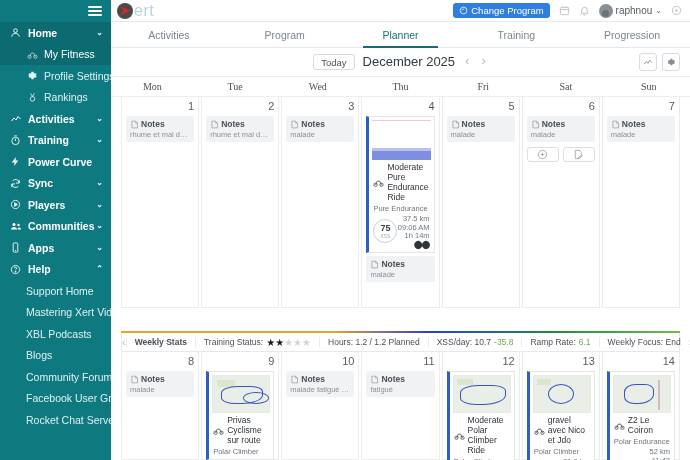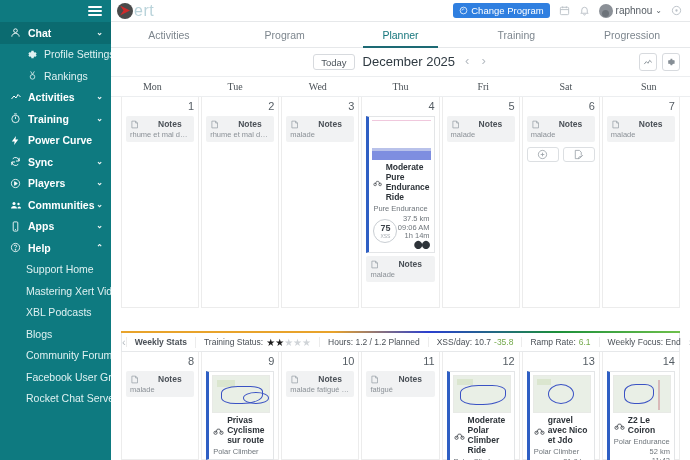--- a/index.html
+++ b/index.html
@@ -122,42 +122,42 @@
     flex:1 1 0; min-width:0;
     border:1px solid #ececec; border-top:none;
     background:#fff;
     padding:3px 4px 2px 4px;
     position:relative;
   }
   .daynum { text-align:right; font-size:11px; color:#555d64; line-height:13px; }
   .note {
     background:#f1f2f3; border-radius:2px; padding:3px 4px; margin-top:3px;
   }
-  .note-hd { display:flex; align-items:center; gap:19px; font-size:8.5px; font-weight:bold; color:#4a5057;}
+  .note-hd { display:flex; align-items:center; gap:2px; font-size:8.5px; font-weight:bold; color:#4a5057;}
   .note-txt { font-size:7.5px; color:#8b9197; margin-top:1px; line-height:9px; white-space:nowrap; overflow:hidden; text-overflow:ellipsis;}
   .addrow { display:flex; gap:4px; margin-top:5px; }
   .add-btn {
     flex:1; height:15px; border:1px solid #dcdfe2; border-radius:3px; background:#fff;
     display:flex; align-items:center; justify-content:center; color:#9aa1a8; cursor:pointer;
   }
 
   
   .wcard {
     margin-top:3px; border:1px solid #e3e5e7; border-left:3px solid #2f5fc4;
     background:#fff; padding:0 0 3px 0; overflow:hidden;
   }
   .wchart { height:40px; margin:3px 3px 0 3px; border-top:1px solid #f0c8dd; position:relative; overflow:hidden; background:#fff;}
   .wchart .bars { position:absolute; left:0; right:0; bottom:0; height:9px; background:#7e8ee0; }
   .wchart .bars2 { position:absolute; left:0; right:0; bottom:7px; height:5px; background:#b9c2ea;}
   .wmap { height:38px; margin:3px 3px 0 3px; background:#e9efe6; position:relative; overflow:hidden; border:1px solid #e8eae6;}
   .wmap .road { position:absolute; border:1.2px solid #3a52c4; border-radius:40% 30% 50% 35%; }
   .wmap .road2 { position:absolute; background:#c8d6b8; }
   .wtitle {
     display:flex; align-items:center; gap:3px; padding:2px 4px 0 4px;
-    font-size:8.5px; font-weight:bold; color:#2d3339; line-height:10px;
+    font-size:8.5px; font-weight:normal; color:#2d3339; line-height:10px;
   }
   .wtitle .txt { flex:1; }
   .wsub { font-size:7.5px; color:#6f767c; padding:2px 4px 0 4px; }
   .wstats { display:flex; padding:2px 4px 0 4px; align-items:flex-start;}
   .xss-circle {
     width:24px;height:24px;border-radius:50%;border:1px solid #c9ced3;
     display:flex;flex-direction:column;align-items:center;justify-content:center;
     margin-top:4px;
   }
   .xss-val { font-size:9px; font-weight:bold; color:#3b4249; line-height:9px;}
@@ -195,24 +195,34 @@
       </div>
     </div>
 
     <div class="sb-item active">
       <span class="sb-ico">
         <svg width="11" height="11" viewBox="0 0 24 24" fill="none" stroke="#fff" stroke-width="2">
             <circle cx="12" cy="8" r="4"></circle>
             <path d="M4 21c0-4.4 3.6-7 8-7s8 2.6 8 7"></path>
           </svg>
       </span>
-      <span class="sb-label">Chat</span>
+      <span class="sb-label">Home</span>
       <span class="chev">⌄</span>
     </div>
 
+    <div class="sb-sub high">
+      <span class="sb-ico">
+        <svg width="11" height="11" viewBox="0 0 24 24" fill="none" stroke="#cfe8e8" stroke-width="1.6">
+            <circle cx="5.5" cy="17" r="3.5"></circle>
+            <circle cx="18.5" cy="17" r="3.5"></circle>
+            <path d="M5.5 17l4-8h5l4 8"></path>
+          </svg>
+      </span>
+      <span>My Fitness</span>
+    </div>
 
     <div class="sb-sub">
       <span class="sb-ico">
         <svg width="11" height="11" viewBox="0 0 24 24" fill="#dff1f1">
             <path d="M12 8a4 4 0 100 8 4 4 0 000-8zm0 6a2 2 0 110-4 2 2 0 010 4z"></path>
             <path d="M19 12l2-1.5-2-3.5-2.4.8a7 7 0 00-1.8-1L14.5 4h-5l-.3 2.8a7 7 0 00-1.8 1L5 7 3 10.5 5 12l-2 1.5L5 17l2.4-.8c.55.42 1.16.76 1.8 1l.3 2.8h5l.3-2.8c.64-.24 1.25-.58 1.8-1L19 17l2-3.5z"></path>
           </svg>
       </span>
       <span>Profile Settings</span>
     </div>

